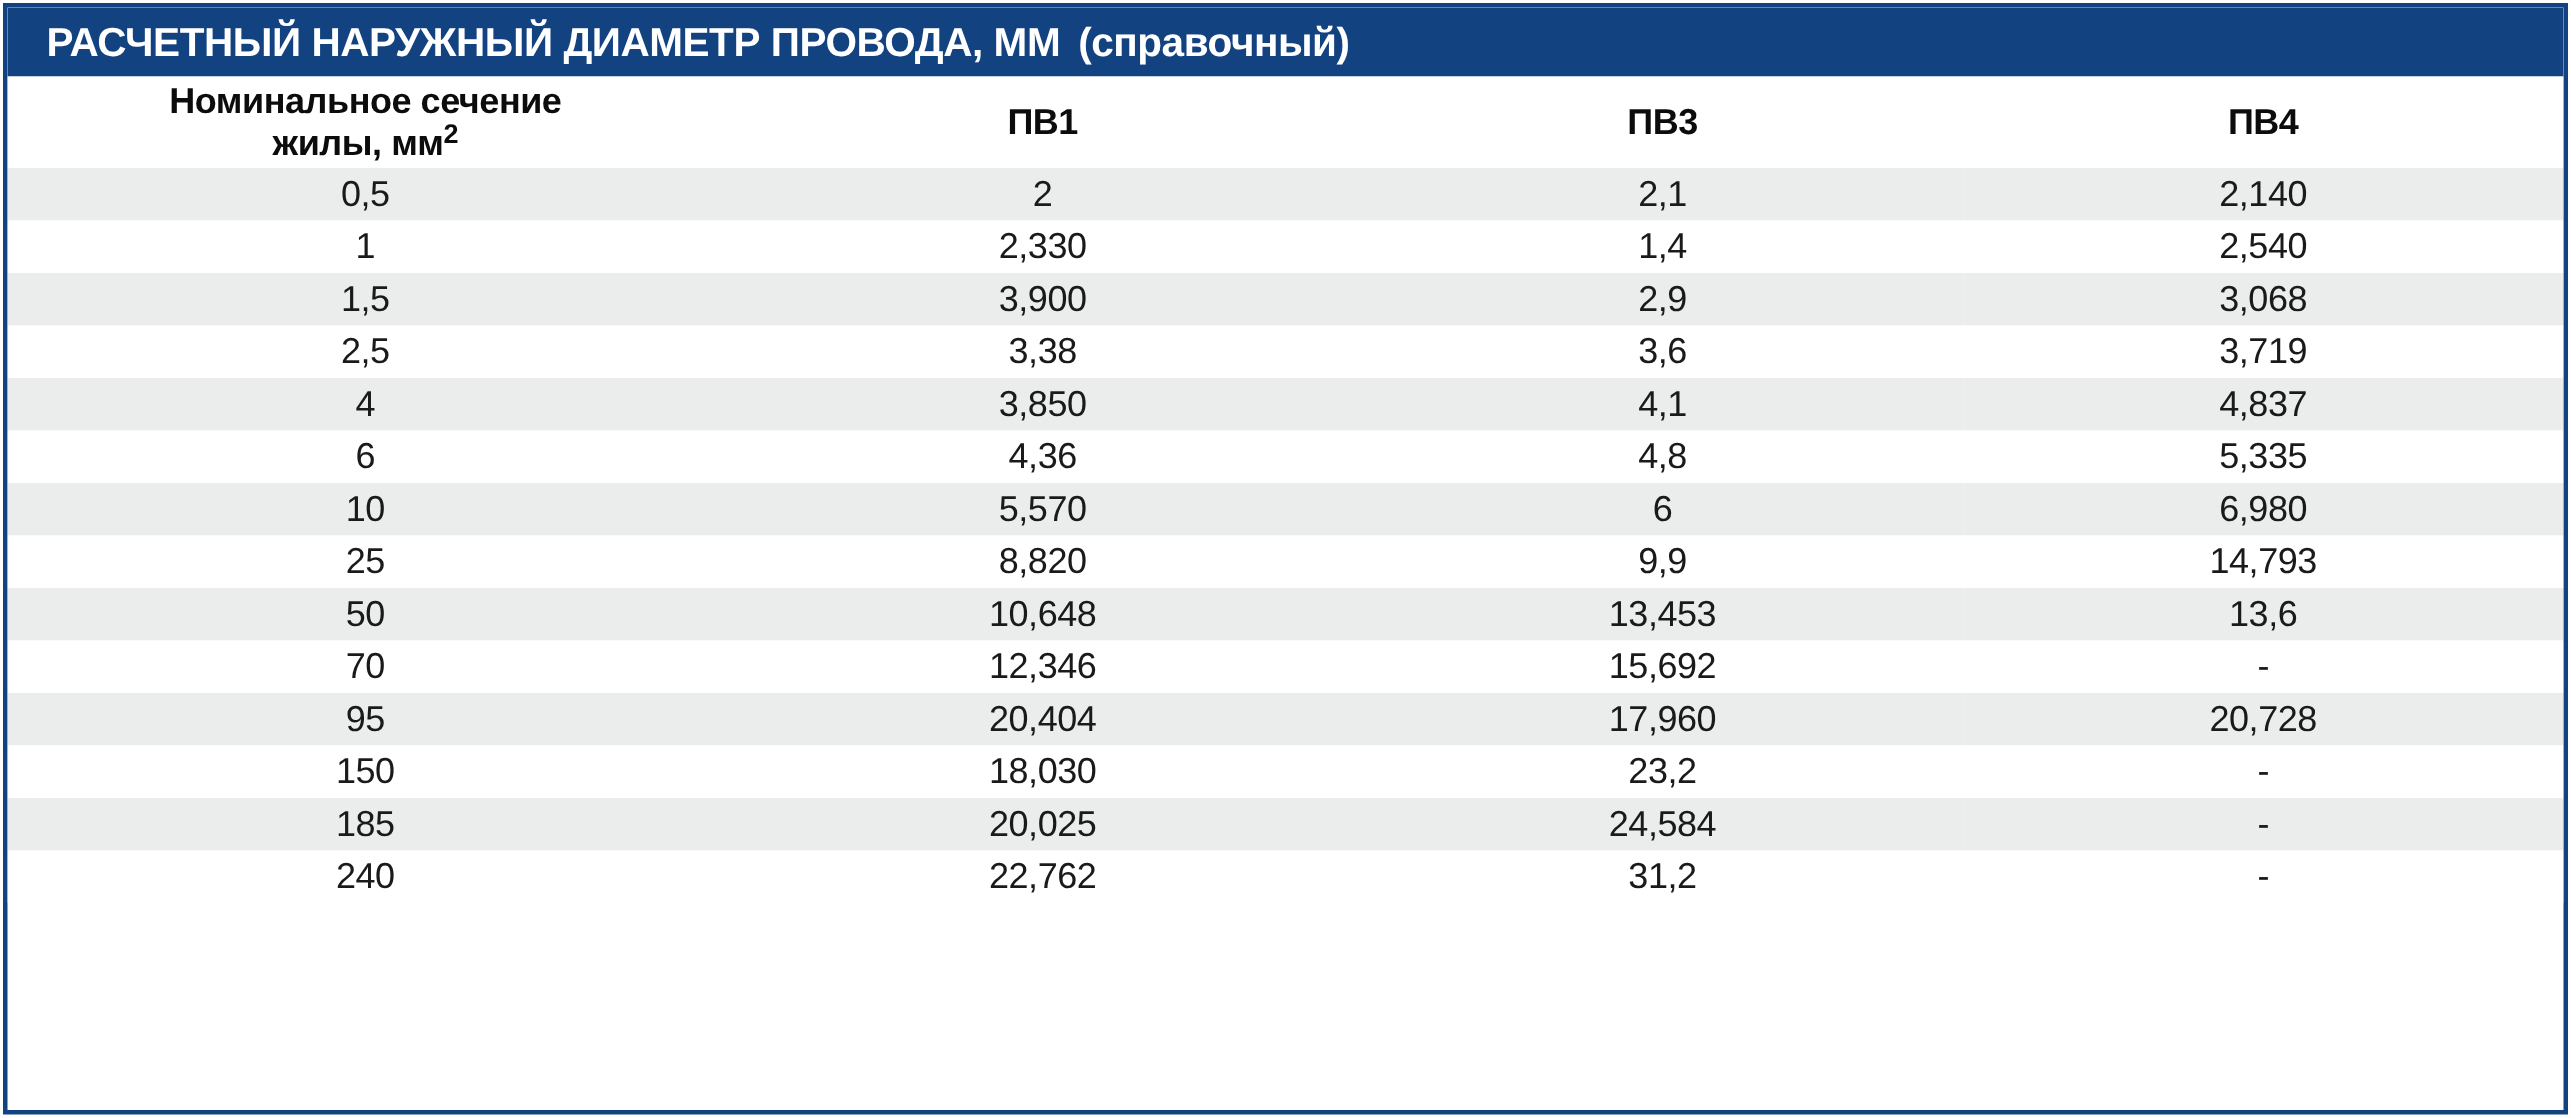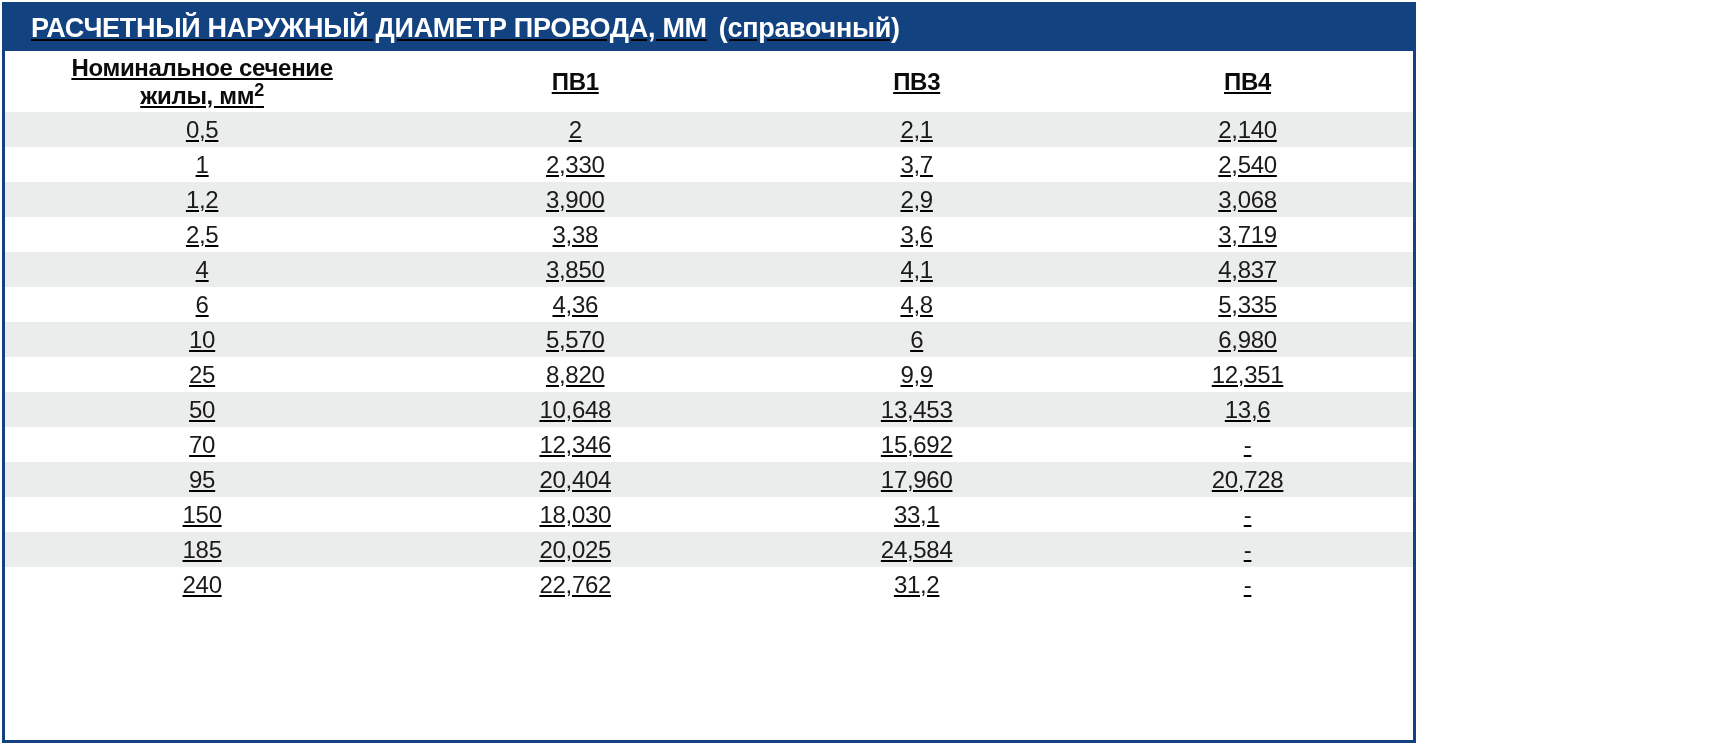--- a/index.html
+++ b/index.html
@@ -2,28 +2,27 @@
 <html><head>
 <meta charset="utf-8">
 <style>
   html, body {
     margin: 0;
     padding: 0;
     background: #ffffff;
     font-family: "Liberation Sans", sans-serif;
   }
   .sheet {
-    width: 1414px;
+    width: 1710px;
     height: 741px;
     margin: 2px;
     border: 3px solid #134280;
     box-sizing: border-box;
     background: #ffffff;
     overflow: hidden;
-    text-decoration: underline;
   }
   .title-bar {
     background: #134280;
     color: #ffffff;
     height: 46px;
     display: flex;
     align-items: center;
     padding-left: 26px;
     font-size: 27px;
     font-weight: bold;
@@ -99,25 +98,25 @@
     <tbody id="table-body">
         <tr>
           <td>0,5</td>
           <td>2</td>
           <td>2,1</td>
           <td>2,140</td>
         </tr>
         <tr>
           <td>1</td>
           <td>2,330</td>
-          <td>3,7</td>
+          <td>1,4</td>
           <td>2,540</td>
         </tr>
         <tr>
-          <td>1,2</td>
+          <td>1,5</td>
           <td>3,900</td>
           <td>2,9</td>
           <td>3,068</td>
         </tr>
         <tr>
           <td>2,5</td>
           <td>3,38</td>
           <td>3,6</td>
           <td>3,719</td>
         </tr>
@@ -136,21 +135,21 @@
         <tr>
           <td>10</td>
           <td>5,570</td>
           <td>6</td>
           <td>6,980</td>
         </tr>
         <tr>
           <td>25</td>
           <td>8,820</td>
           <td>9,9</td>
-          <td>12,351</td>
+          <td>14,793</td>
         </tr>
         <tr>
           <td>50</td>
           <td>10,648</td>
           <td>13,453</td>
           <td>13,6</td>
         </tr>
         <tr>
           <td>70</td>
           <td>12,346</td>
@@ -159,21 +158,21 @@
         </tr>
         <tr>
           <td>95</td>
           <td>20,404</td>
           <td>17,960</td>
           <td>20,728</td>
         </tr>
         <tr>
           <td>150</td>
           <td>18,030</td>
-          <td>33,1</td>
+          <td>23,2</td>
           <td>-</td>
         </tr>
         <tr>
           <td>185</td>
           <td>20,025</td>
           <td>24,584</td>
           <td>-</td>
         </tr>
         <tr>
           <td>240</td>

